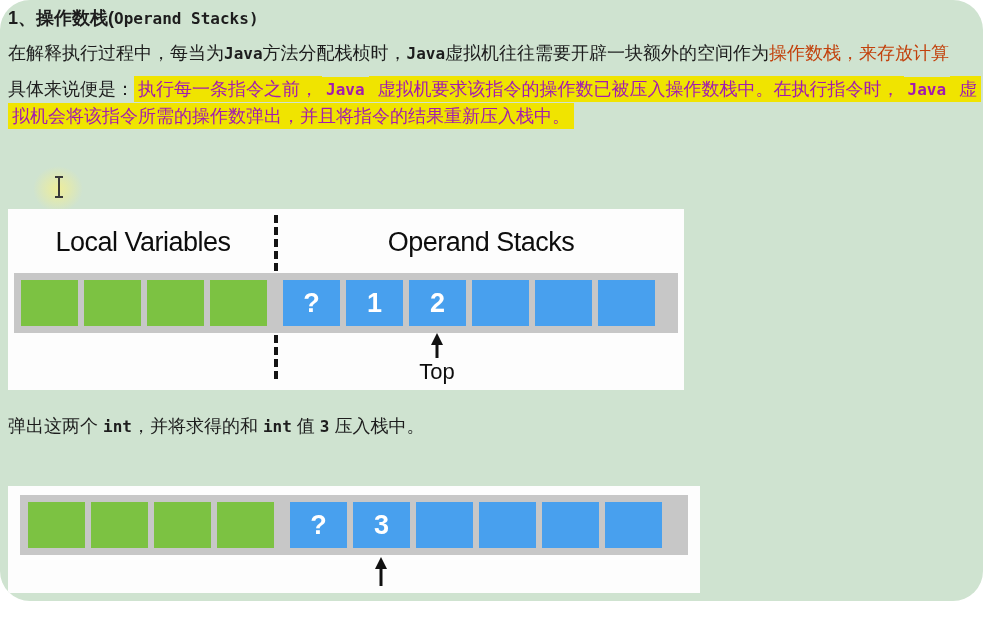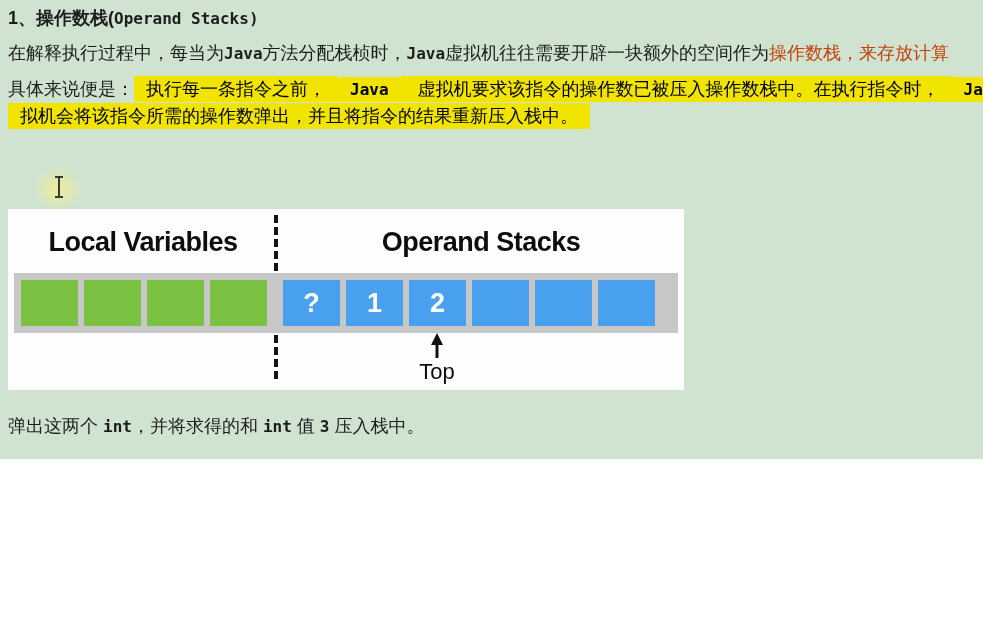--- a/index.html
+++ b/index.html
@@ -1,29 +1,29 @@
 <!DOCTYPE html>
 <html><head>
 <meta charset="utf-8">
 <style>
   html,body{margin:0;padding:0;}
-  .canvas{position:relative;width:983px;height:459px;background:#cfe3d0;overflow:hidden;
-          font-family:"Liberation Sans",sans-serif;color:#1d1d1d;}
+  .canvas{position:relative;width:983px;height:601px;background:#cfe3d0;overflow:hidden;
+          font-family:"Liberation Sans",sans-serif;color:#1d1d1d;border-radius:30px;}
   .textarea{position:absolute;left:8px;top:6px;width:972px;}
   .page-title{font-size:18px;font-weight:bold;margin:0 0 10px 0;white-space:nowrap;}
   .para{margin:0 0 9px 0;}
   .tline{white-space:nowrap;font-size:18px;line-height:27px;}
   .mono{font-family:"DejaVu Sans Mono",monospace;font-weight:600;font-size:16px;}
   .red{color:#c2410c;}
-  .hl{background:#f0e400;padding:3px 12px;color:#000000;}
+  .hl{background:#f0e400;padding:3px 4px;color:#a21caf;}
   .hl.mono{background:#f0e400;}
   .card{position:absolute;background:#fdfdfd;}
   #card1{left:8px;top:209px;width:676px;height:181px;}
   #card2{left:8px;top:486px;width:692px;height:107px;}
-  .heading{position:absolute;top:18px;font-weight:bold;font-size:27px;color:#0d0d0d;
+  .heading{position:absolute;top:18px;font-weight:normal;font-size:27px;color:#0d0d0d;
            text-align:center;letter-spacing:-0.5px;}
   #lv-heading{left:10px;width:250px;}
   #os-heading{left:280px;width:386px;}
   .dash{position:absolute;left:266px;top:6px;height:164px;width:0;border-left:4px dashed #141414;}
   .bar{position:absolute;background:#c7c7c7;display:flex;align-items:center;gap:6px;}
   #bar1{left:6px;top:64px;width:664px;height:60px;padding:0 7px;box-sizing:border-box;}
   #bar2{left:12px;top:9px;width:668px;height:60px;padding:0 8px;box-sizing:border-box;}
   .cell{width:57px;height:46px;flex:0 0 57px;display:flex;align-items:center;justify-content:center;
         font-weight:bold;font-size:27px;color:#fff;}
   .cell.green{background:#7cc242;}

